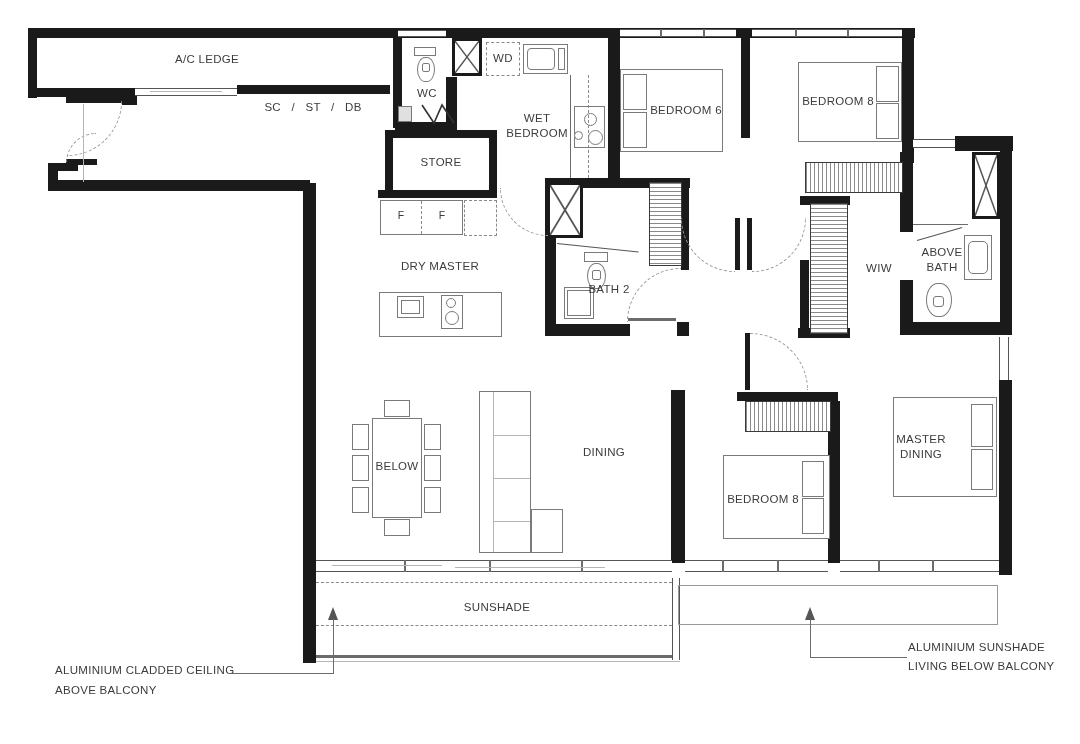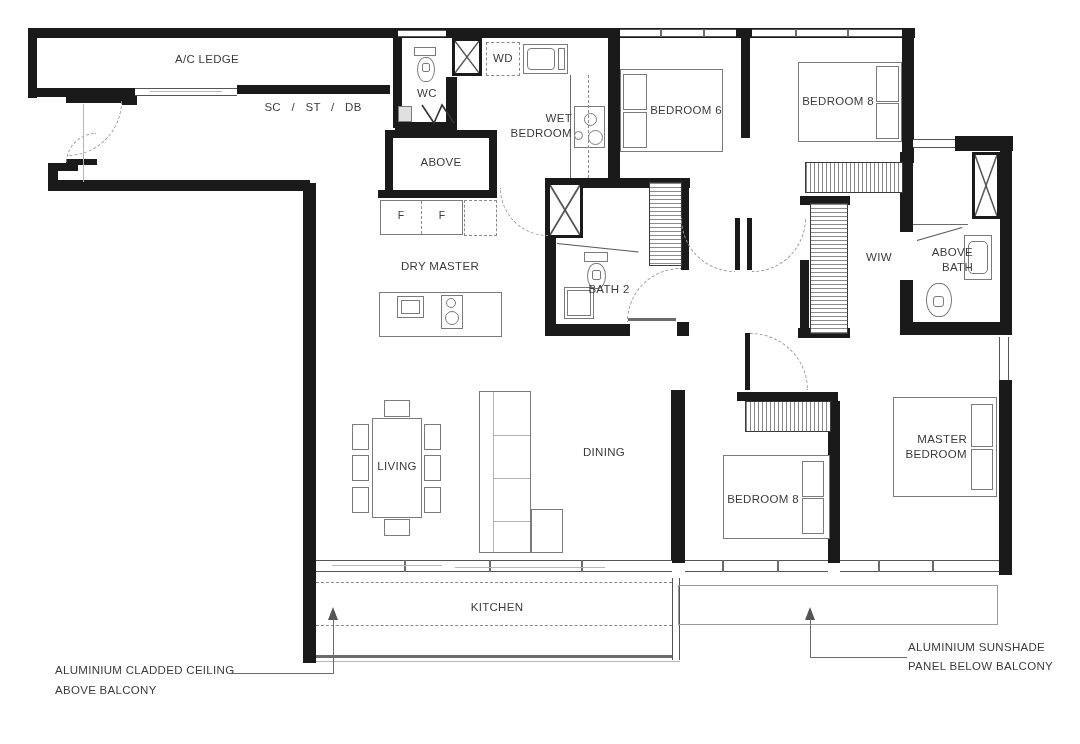--- a/index.html
+++ b/index.html
@@ -22,21 +22,21 @@
   .shaft{position:absolute;border:3px solid #1a1a1a;background:#fff;box-sizing:border-box}
   .shaft svg{display:block;width:100%;height:100%}
   .arc{position:absolute;box-sizing:border-box}
   .br{border:1px dashed #999;border-top:none;border-left:none;border-radius:0 0 100% 0}
   .bl{border:1px dashed #999;border-top:none;border-right:none;border-radius:0 0 0 100%}
   .tr{border:1px dashed #999;border-bottom:none;border-left:none;border-radius:0 100% 0 0}
   .tl{border:1px dashed #999;border-bottom:none;border-right:none;border-radius:100% 0 0 0}
   .diag{position:absolute;height:1px;background:#555;transform-origin:0 50%}
   .circ{position:absolute;border:1px solid #7a7a7a;border-radius:50%;background:#fff;box-sizing:border-box}
   .lbl{position:absolute;color:#3c3c3c;font-size:11.5px;line-height:1.3;letter-spacing:.3px;
-       white-space:nowrap;transform:translateX(-50%);text-align:right}
+       white-space:nowrap;transform:translateX(-50%);text-align:center}
   .wrapped{white-space:normal}
   .leftal{transform:none;text-align:left}
   .sm{font-size:10.5px}
   .arrow{position:absolute;width:0;height:0;border-left:5px solid transparent;
          border-right:5px solid transparent;border-bottom:13px solid #555}
   .abs{position:absolute}
 </style>
 </head>
 <body>
 
@@ -232,34 +232,34 @@
   <div class="g" style="left:333px;top:619px;width:1px;height:55px"></div>
   <div class="g" style="left:232px;top:673px;width:102px;height:1px"></div>
   <div class="arrow" style="left:805px;top:607px"></div>
   <div class="g" style="left:810px;top:619px;width:1px;height:39px"></div>
   <div class="g" style="left:810px;top:657px;width:97px;height:1px"></div>
 
   <div class="lbl" style="left:207px;top:52px">A/C LEDGE</div>
   <div class="lbl" style="left:313px;top:100px;word-spacing:7px">SC / ST / DB</div>
   <div class="lbl" style="left:427px;top:86px">WC</div>
   <div class="lbl" style="left:503px;top:51px">WD</div>
-  <div class="lbl" style="left:441px;top:155px">ABOVE</div>
+  <div class="lbl" style="left:441px;top:155px">STORE</div>
   <div class="lbl wrapped" style="left:537px;top:111px;width:70px">WET BEDROOM</div>
   <div class="lbl" style="left:440px;top:259px">DRY MASTER</div>
   <div class="lbl sm" style="left:401px;top:209px">F</div>
   <div class="lbl sm" style="left:442px;top:209px">F</div>
   <div class="lbl" style="left:609px;top:282px">BATH 2</div>
   <div class="lbl" style="left:686px;top:103px">BEDROOM 6</div>
   <div class="lbl" style="left:838px;top:94px">BEDROOM 8</div>
-  <div class="lbl" style="left:879px;top:250px">WIW</div>
+  <div class="lbl" style="left:879px;top:261px">WIW</div>
   <div class="lbl wrapped" style="left:942px;top:245px;width:62px">ABOVE BATH</div>
   <div class="lbl" style="left:604px;top:445px">DINING</div>
-  <div class="lbl" style="left:397px;top:459px">LIVING</div>
+  <div class="lbl" style="left:397px;top:459px">BELOW</div>
   <div class="lbl" style="left:763px;top:492px">BEDROOM 8</div>
-  <div class="lbl wrapped" style="left:921px;top:432px;width:92px">MASTER BEDROOM</div>
-  <div class="lbl" style="left:497px;top:600px">KITCHEN</div>
+  <div class="lbl wrapped" style="left:921px;top:432px;width:92px">MASTER DINING</div>
+  <div class="lbl" style="left:497px;top:600px">SUNSHADE</div>
 
   <div class="lbl leftal" style="left:55px;top:663px">ALUMINIUM CLADDED CEILING</div>
   <div class="lbl leftal" style="left:55px;top:683px">ABOVE BALCONY</div>
   <div class="lbl leftal" style="left:908px;top:640px">ALUMINIUM SUNSHADE</div>
-  <div class="lbl leftal" style="left:908px;top:659px">PANEL BELOW BALCONY</div>
+  <div class="lbl leftal" style="left:908px;top:659px">LIVING BELOW BALCONY</div>
 
 </div>
 
 </body></html>

